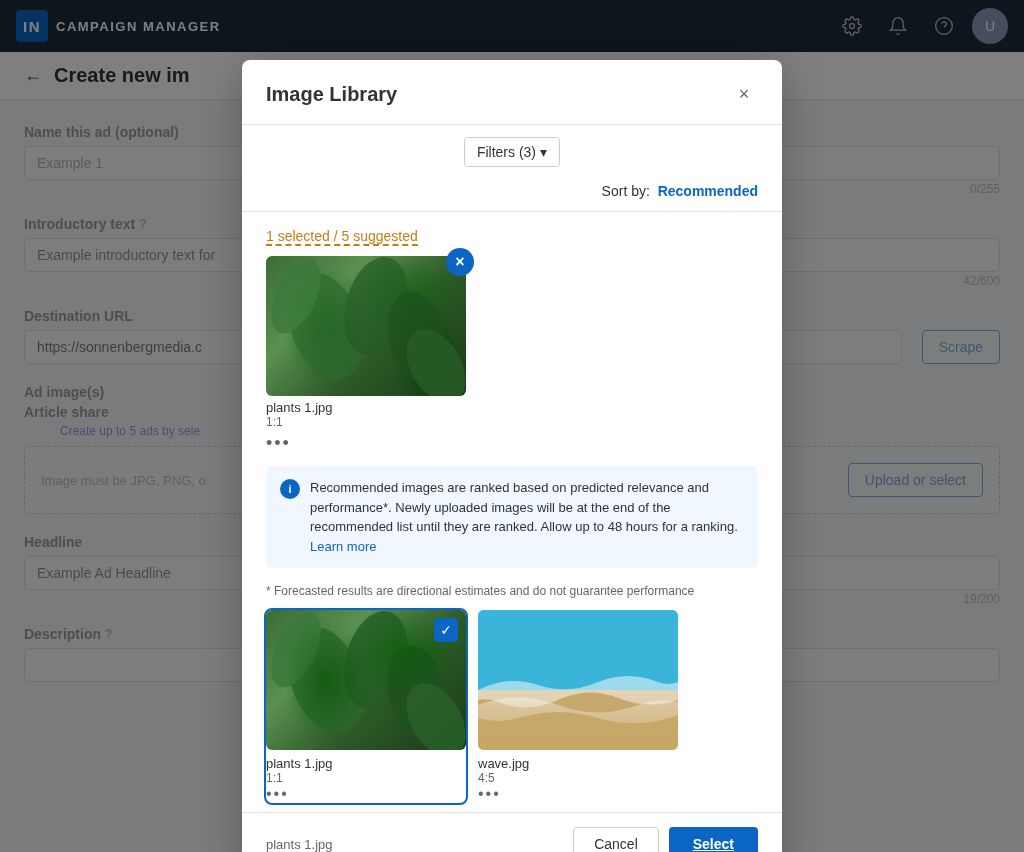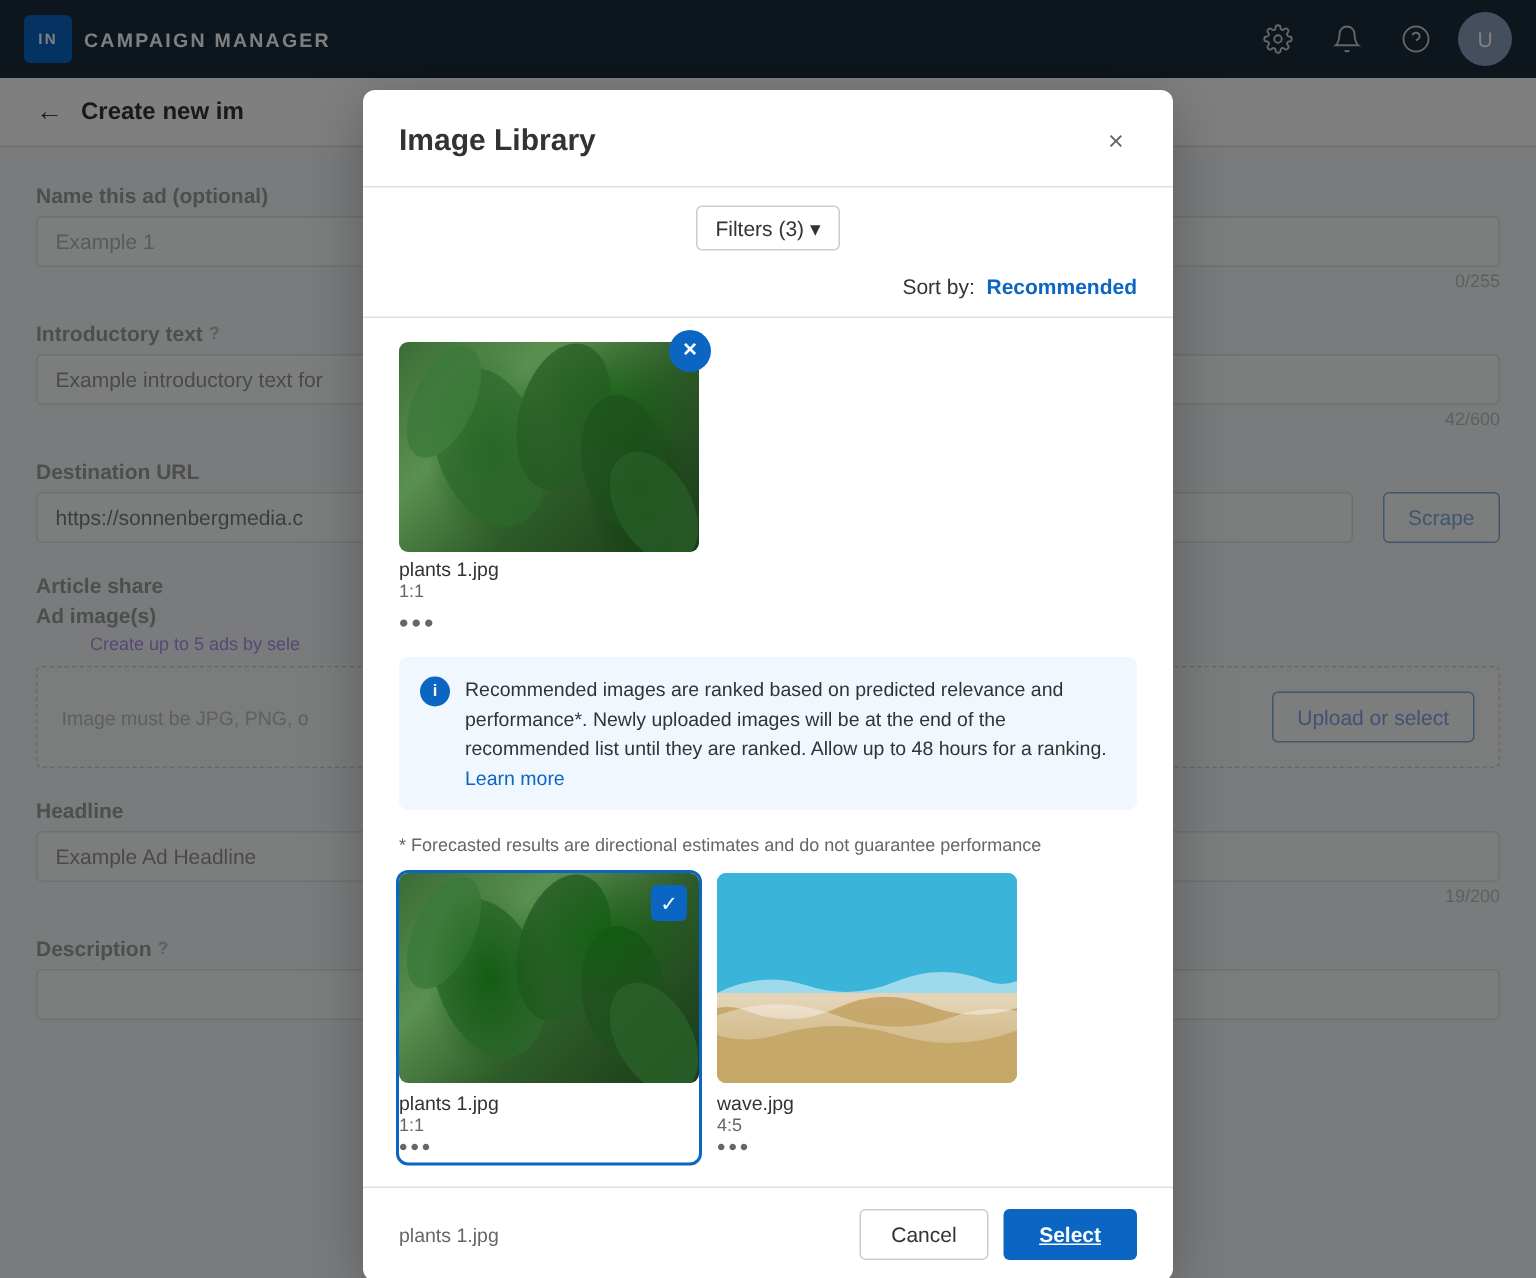--- a/index.html
+++ b/index.html
@@ -14,21 +14,21 @@
       padding: 0 16px;
       gap: 10px;
     }
     .nav-logo {
       display: flex; align-items: center; gap: 8px;
       color: white; font-size: 13px; font-weight: 600; letter-spacing: 1.5px; text-transform: uppercase;
     }
     .linkedin-icon {
       width: 32px; height: 32px; background: #0a66c2; border-radius: 4px;
       display: flex; align-items: center; justify-content: center;
-      color: white; font-weight: 900; font-size: 10px;
+      color: white; font-weight: 900; font-size: 15px;
     }
     .nav-spacer { flex: 1; }
     .nav-icon {
       width: 36px; height: 36px; border-radius: 50%;
       display: flex; align-items: center; justify-content: center;
       color: #ccc; font-size: 18px; cursor: pointer;
     }
     .nav-avatar {
       width: 36px; height: 36px; border-radius: 50%; background: #8b9cbb;
       display: flex; align-items: center; justify-content: center; color: white; font-size: 14px;
@@ -39,21 +39,21 @@
       position: absolute; top: 52px; left: 0; right: 0; bottom: 0;
       background: #f3f6f8;
       padding: 0;
       filter: blur(0px);
     }
     .main-header {
       background: white; border-bottom: 1px solid #e0e0e0;
       padding: 12px 24px; display: flex; align-items: center; gap: 12px;
     }
     .back-arrow { font-size: 18px; color: #444; cursor: pointer; }
-    .main-title { font-size: 16px; font-weight: 600; color: #333; }
+    .main-title { font-size: 20px; font-weight: 600; color: #333; }
 
     .main-form { padding: 24px; opacity: 0.5; }
     .form-group { margin-bottom: 20px; }
     .form-label { font-size: 14px; font-weight: 600; color: #444; margin-bottom: 6px; display: flex; align-items: center; gap: 4px; }
     .form-input {
       width: 100%; border: 1px solid #ccc; border-radius: 4px;
       padding: 8px 12px; font-size: 14px; color: #333; background: white;
     }
     .char-count { text-align: right; font-size: 12px; color: #888; margin-top: 2px; }
     .form-row { display: flex; gap: 20px; align-items: flex-start; }
@@ -264,22 +264,22 @@
       <div class="char-count">42/600</div>
     </div>
     <div class="form-group">
       <div class="form-label">Destination URL</div>
       <div class="form-row">
         <input class="form-input-url" value="https://sonnenbergmedia.c" readonly="" style="">
         <button class="scrape-btn">Scrape</button>
       </div>
     </div>
     <div class="form-group">
+      <div class="form-section-label">Ad image(s)</div>
       <div class="form-section-label">Article share</div>
-      <div class="form-section-label">Ad image(s)</div>
       <div class="form-section-hint">Create up to 5 ads by sele</div>
       <div class="image-upload-area">
         <span style="font-size:13px;color:#888;flex:1;">Image must be JPG, PNG, o</span>
         <button class="upload-btn">Upload or select</button>
       </div>
     </div>
     <div class="form-group headline-row">
       <div class="form-label">Headline</div>
       <input class="form-input" value="Example Ad Headline" readonly="" placeholder="Example Ad Headline" style="">
       <div class="char-count">19/200</div>
@@ -308,20 +308,23 @@
       <span>▾</span>
     </button>
     <span class="sort-label">
       <span>Sort by:</span>&nbsp;
       <span style="color:#0a66c2;font-weight:600;cursor:pointer;">Recommended</span>
     </span>
   </div>
 
   <div class="modal-body">
 
+    <div class="selected-count">
+      <span>1 selected / 5 suggested</span>
+    </div>
 
     <div style="display:flex;gap:16px;align-items:flex-start;margin-bottom:12px;">
       <div style="position:relative;display:inline-block;">
         <div class="preview-img-inner">
           <div class="leaf-pattern"></div>
 
           <svg style="position:absolute;inset:0;width:100%;height:100%;opacity:0.7;" viewBox="0 0 200 140" xmlns="http://www.w3.org/2000/svg">
             <ellipse cx="60" cy="70" rx="35" ry="55" fill="#2d6a2d" transform="rotate(-20 60 70)"></ellipse>
             <ellipse cx="110" cy="50" rx="30" ry="50" fill="#245c24" transform="rotate(15 110 50)"></ellipse>
             <ellipse cx="150" cy="80" rx="28" ry="45" fill="#1e501e" transform="rotate(-10 150 80)"></ellipse>

